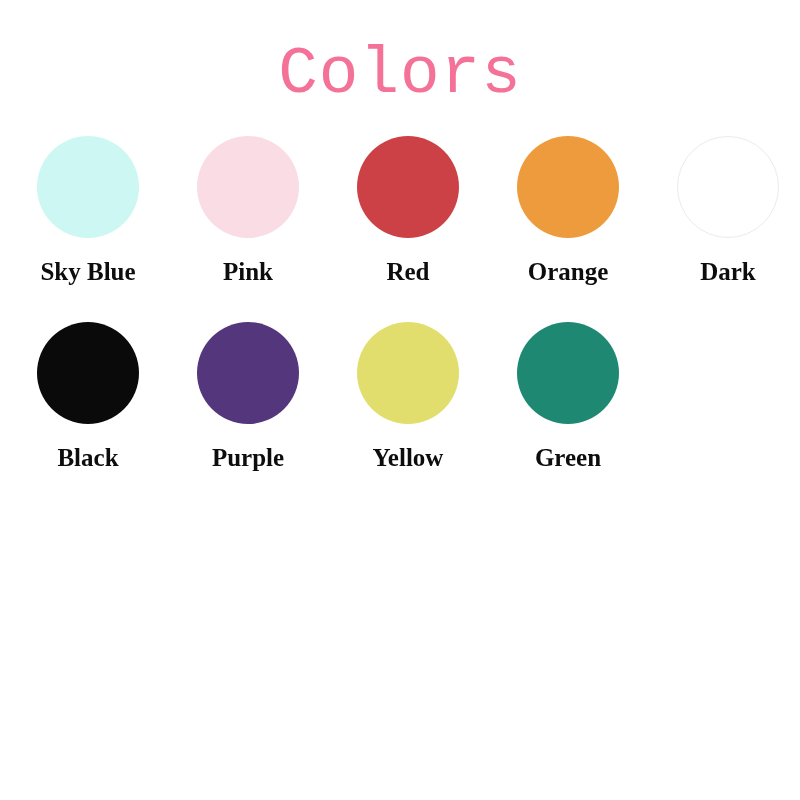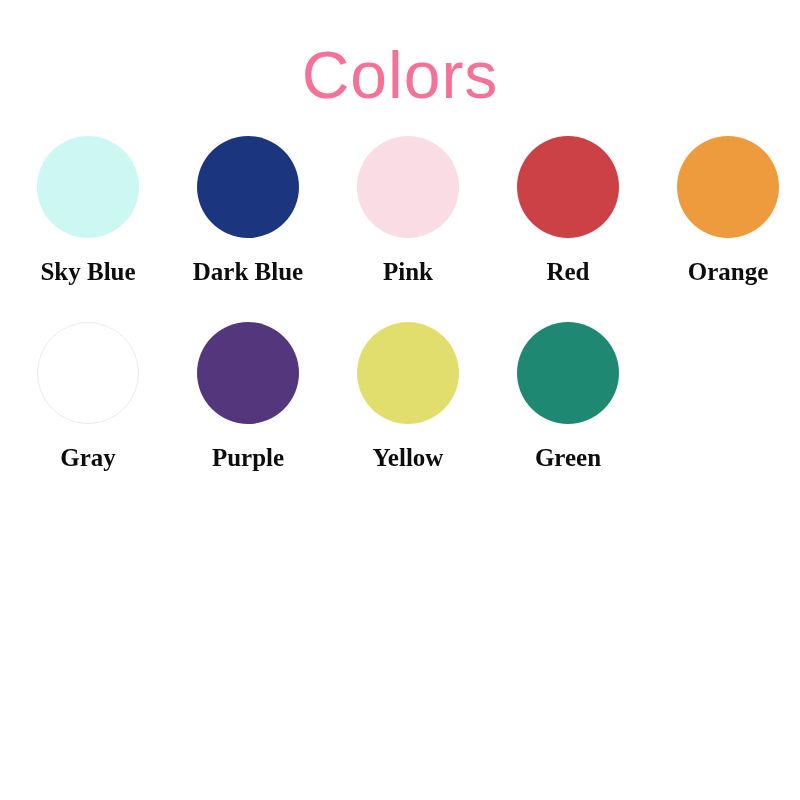--- a/index.html
+++ b/index.html
@@ -16,21 +16,21 @@
 
   .sheet {
     width: 800px;
     height: 800px;
     position: relative;
     box-sizing: border-box;
   }
 
   .title {
     text-align: center;
-    font-family: Liberation Sans, sans-serif;
+    font-family: Liberation Mono, monospace;
     font-weight: 300;
     font-size: 66px;
     line-height: 1;
     letter-spacing: 1px;
     color: #F47298;
     padding-top: 42px;
     margin: 0;
     height: 80px;
   }
 
@@ -82,38 +82,38 @@
 <div class="sheet">
 
   <h1 class="title">Colors</h1>
 
   <div class="swatch-grid">
       <div class="swatch-cell">
         <div class="swatch-dot" style="background: rgb(204, 247, 242);"></div>
         <div class="swatch-label">Sky Blue</div>
       </div>
       <div class="swatch-cell">
-        <div class="swatch-dot" style="background: rgb(27, 53, 127);"></div>
-        <div class="swatch-label">Dark Blue</div>
-      </div>
-      <div class="swatch-cell">
         <div class="swatch-dot" style="background: rgb(249, 220, 228);"></div>
         <div class="swatch-label">Pink</div>
       </div>
       <div class="swatch-cell">
         <div class="swatch-dot" style="background: rgb(204, 65, 70);"></div>
         <div class="swatch-label">Red</div>
       </div>
       <div class="swatch-cell">
         <div class="swatch-dot" style="background: rgb(238, 155, 61);"></div>
         <div class="swatch-label">Orange</div>
       </div>
       <div class="swatch-cell">
         <div class="swatch-dot outlined" style="background: rgb(255, 255, 255);"></div>
-        <div class="swatch-label">Gray</div>
+        <div class="swatch-label">Dark</div>
+      </div>
+      <div class="swatch-cell">
+        <div class="swatch-dot" style="background: rgb(10, 10, 10);"></div>
+        <div class="swatch-label">Black</div>
       </div>
       <div class="swatch-cell">
         <div class="swatch-dot" style="background: rgb(83, 54, 124);"></div>
         <div class="swatch-label">Purple</div>
       </div>
       <div class="swatch-cell">
         <div class="swatch-dot" style="background: rgb(226, 222, 110);"></div>
         <div class="swatch-label">Yellow</div>
       </div>
       <div class="swatch-cell">

